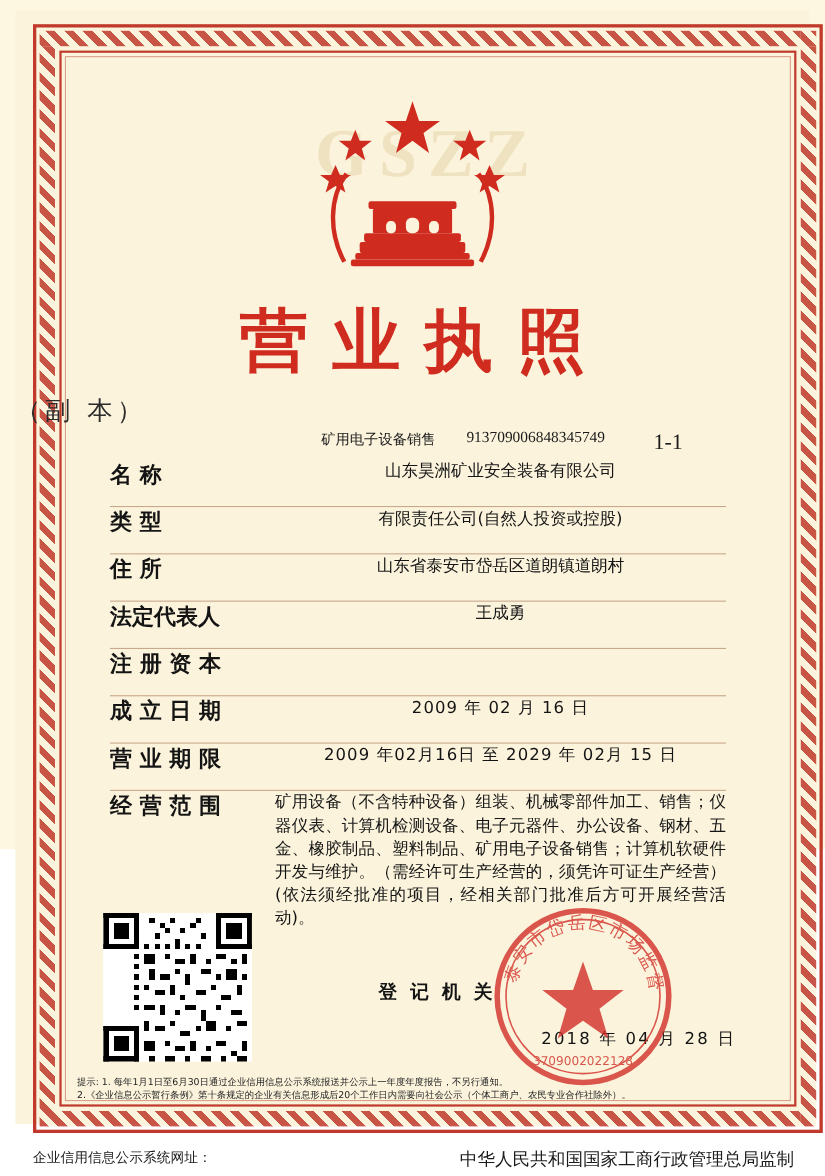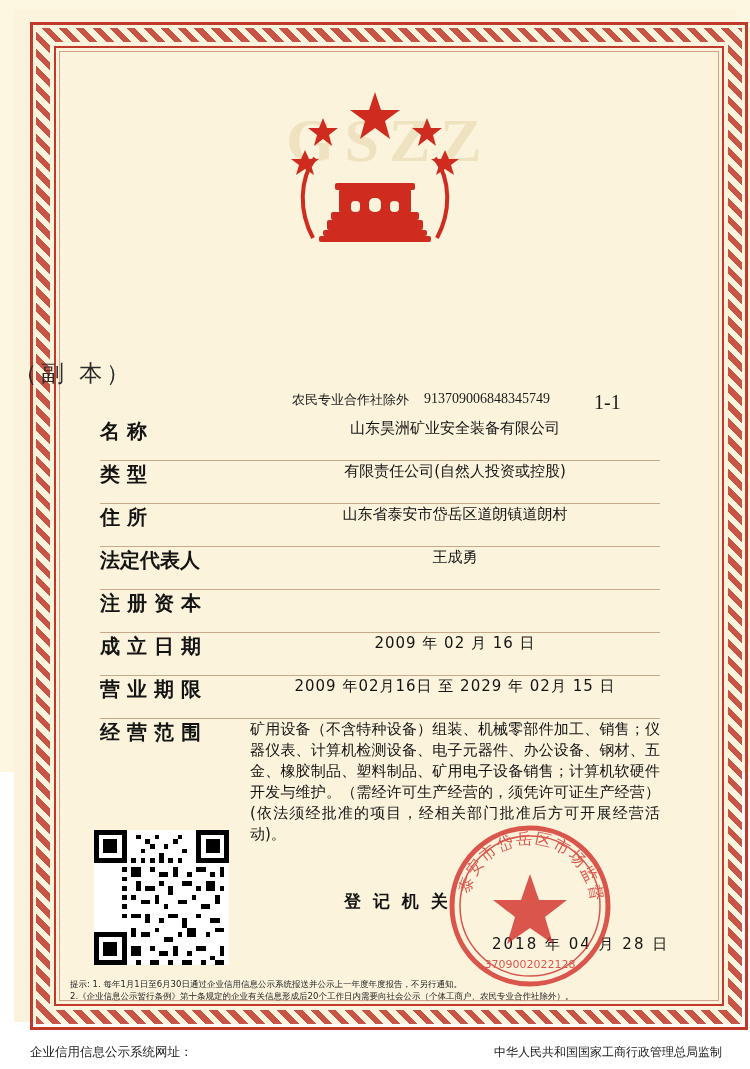--- a/index.html
+++ b/index.html
@@ -238,21 +238,21 @@
     left: 30px;
     top: 1044px;
     font-size: 12.5px;
     color: #1b1b1b;
     font-family: "DejaVu Sans", sans-serif;
   }
   .footer-right {
     position: absolute;
     right: 28px;
     top: 1044px;
-    font-size: 12px;
+    font-size: 16px;
     color: #1b1b1b;
     font-family: "DejaVu Sans", sans-serif;
   }
 </style>
 </head>
 <body>
 
 <div class="page">
 
   <div class="cert">
@@ -287,24 +287,25 @@
         <rect x="66" y="113" width="9" height="11" rx="4"></rect>
         <rect x="105" y="113" width="9" height="11" rx="4"></rect>
       </g>
 
       <g fill="none" stroke="#d02b1f" stroke-width="4">
         <path d="M30 70 C14 92 14 124 28 150"></path>
         <path d="M150 70 C166 92 166 124 152 150"></path>
       </g>
     </svg>
 
+    <div class="main-title">营业执照</div>
     <div class="sub-title">（副  本）</div>
 
     <div class="code-row">
-      <span class="code-label">农民专业合作社除外</span>
+      <span class="code-label">矿用电子设备销售</span>
       <span class="code-value">913709006848345749</span>
       <span class="code-serial">1-1</span>
     </div>
 
     <div class="fields">
 
       <div class="field rule">
         <div class="lbl">名        称</div>
         <div class="val">山东昊洲矿业安全装备有限公司</div>
       </div>

